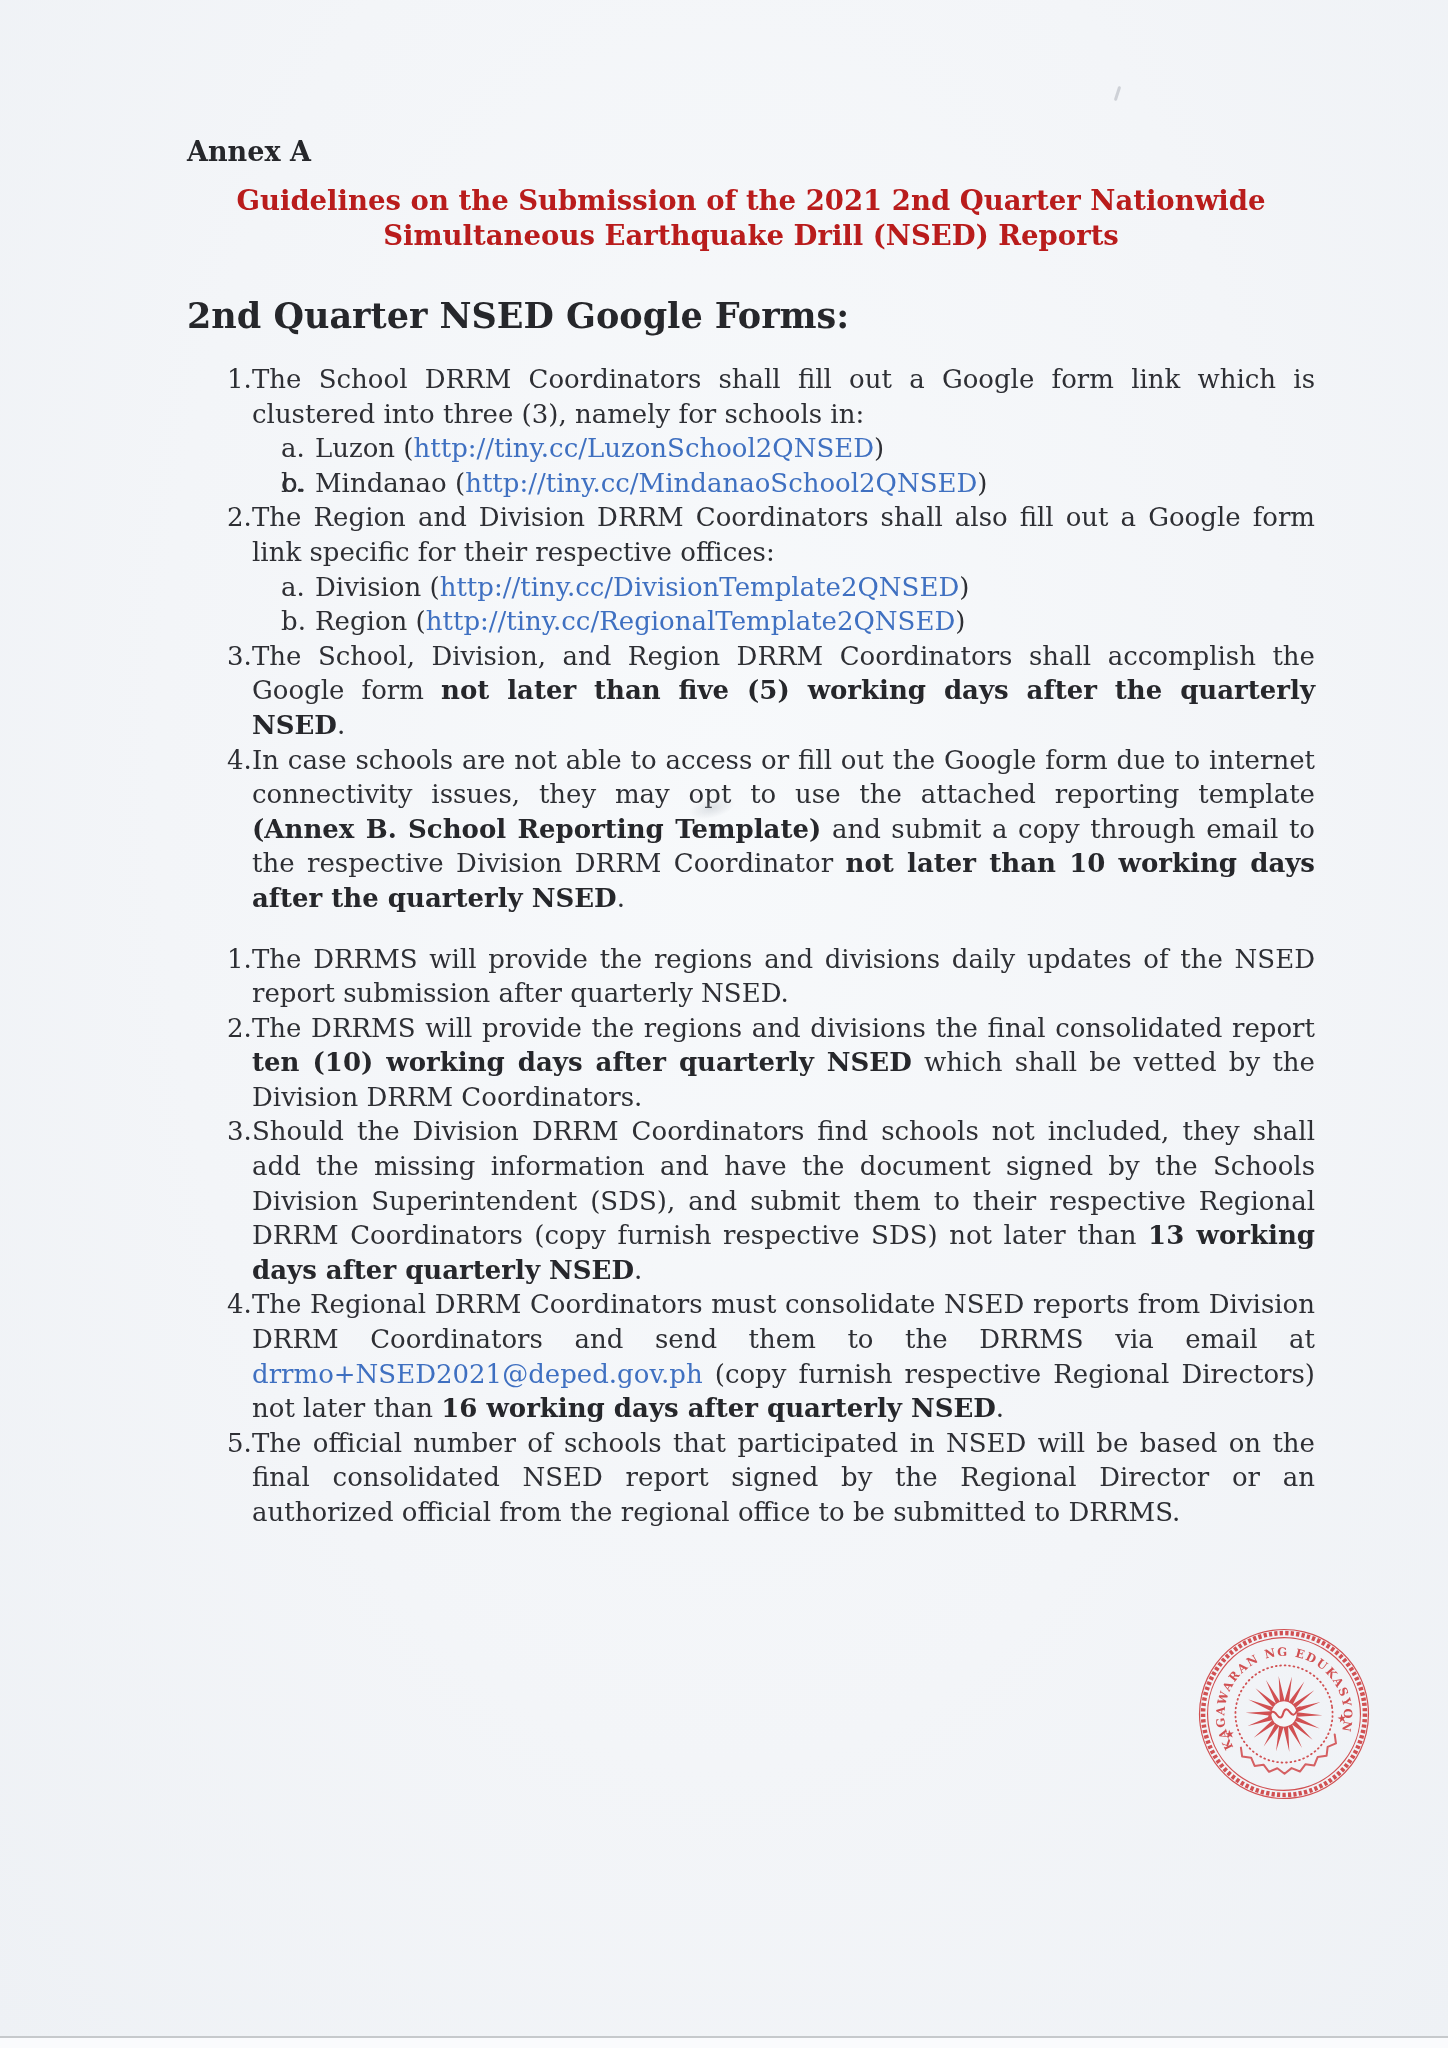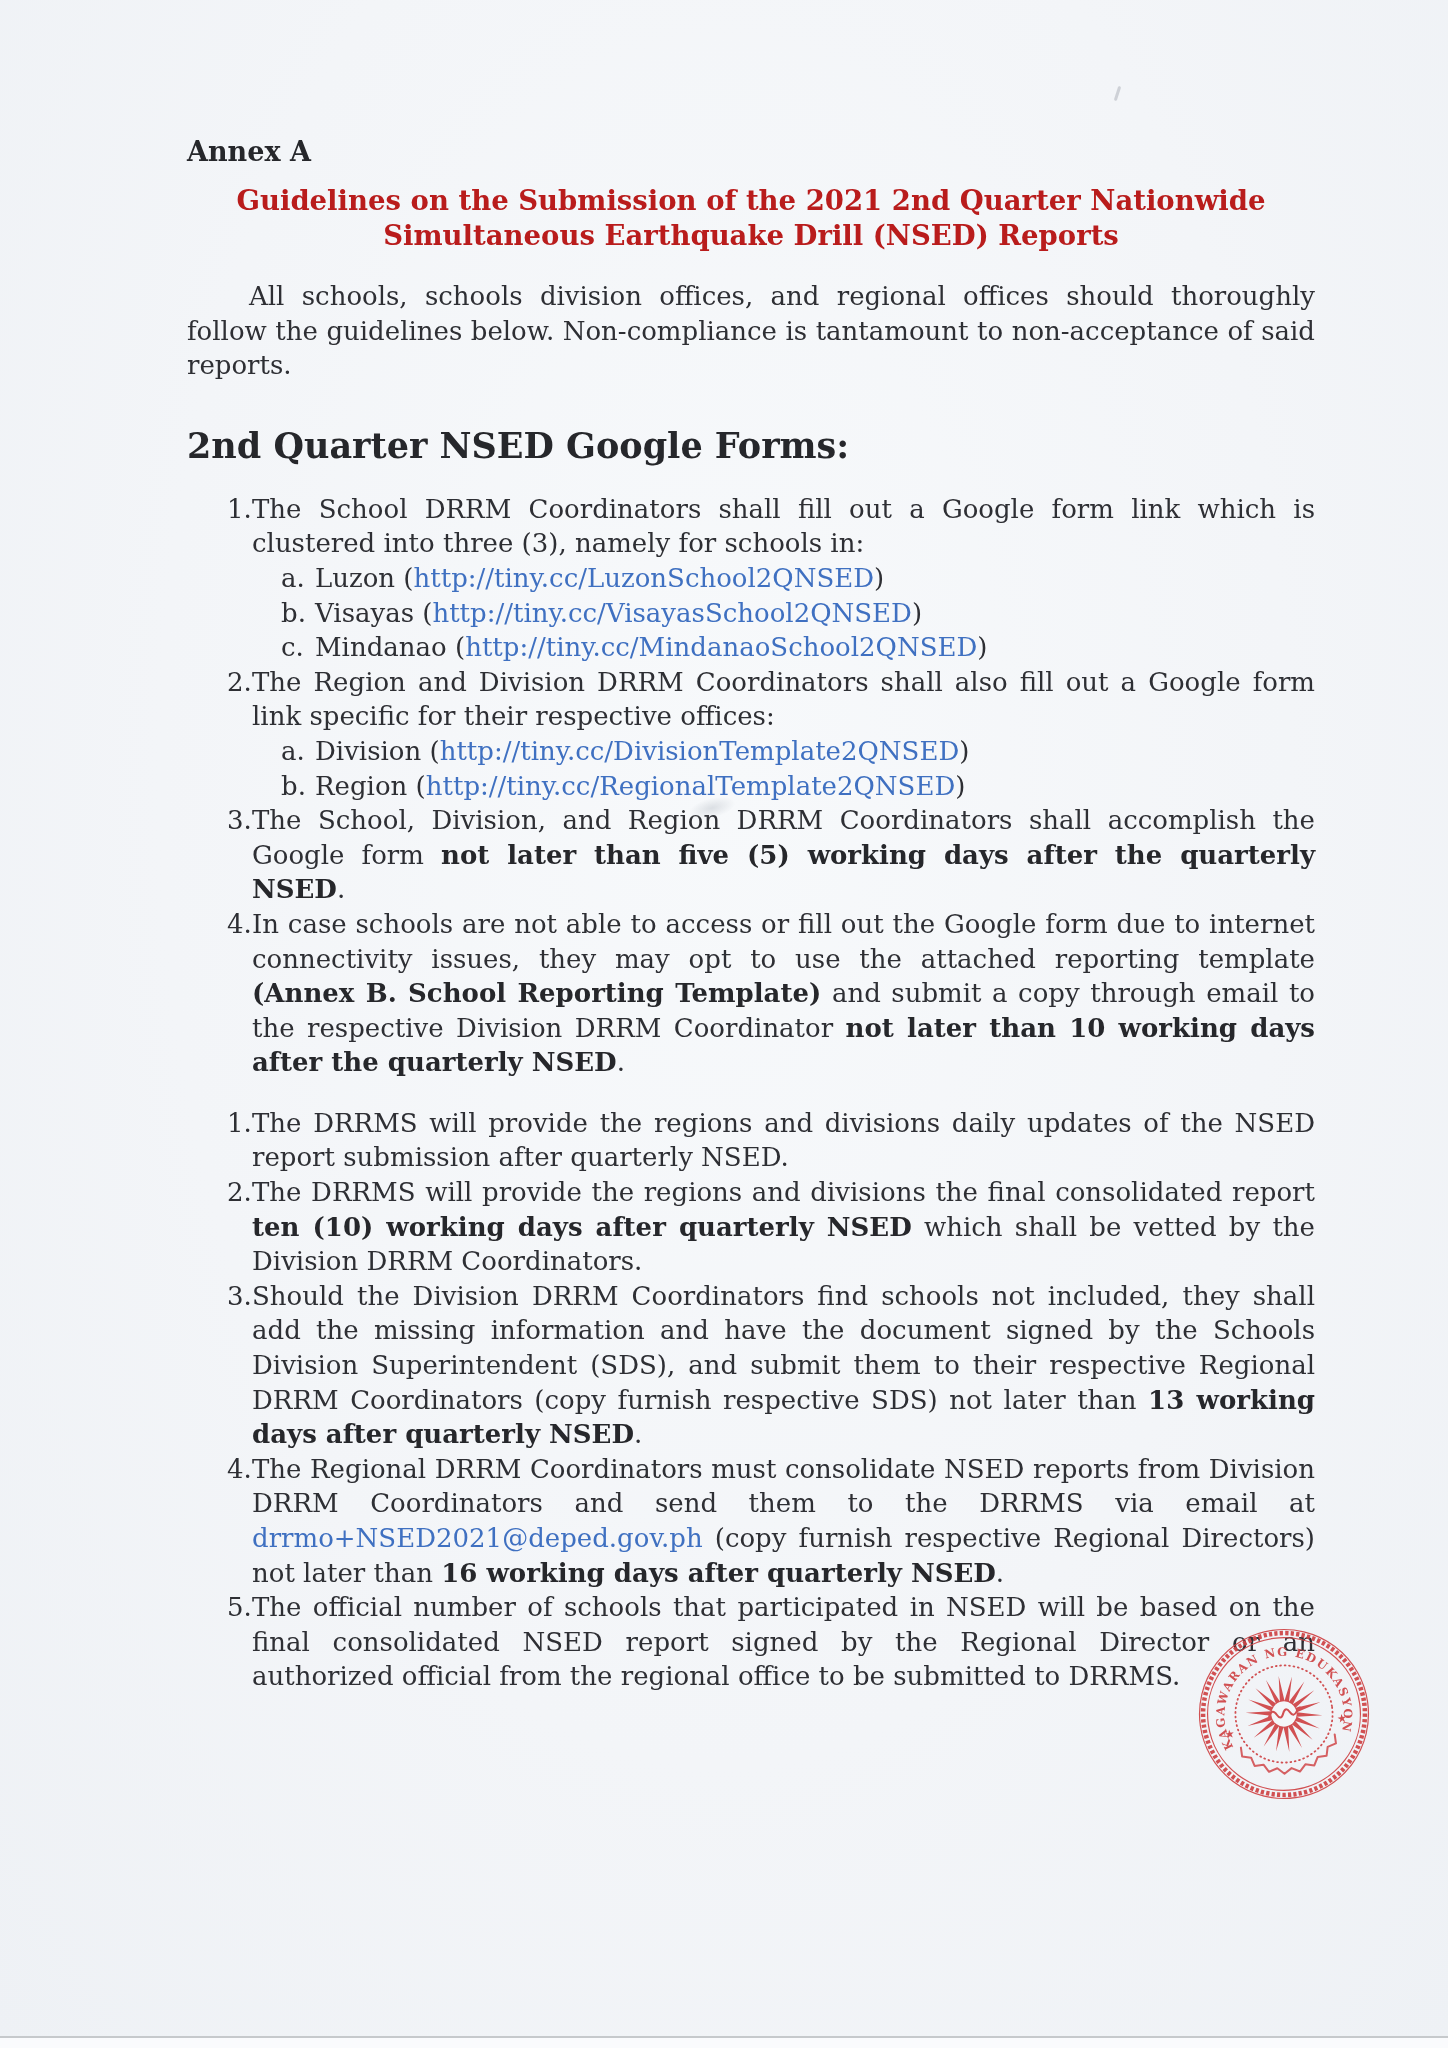--- a/index.html
+++ b/index.html
@@ -67,36 +67,34 @@
 
 <div class="page">
 
   <div class="annex">Annex A</div>
 
   <div class="doc-title">
     <div>Guidelines on the Submission of the 2021 2nd Quarter Nationwide</div>
     <div>Simultaneous Earthquake Drill (NSED) Reports</div>
   </div>
 
-  <div class="intro">All schools, schools division offices, and regional offices should thoroughly follow the guidelines below. Non-compliance is tantamount to non-acceptance of said reports.</div>
 
   <div class="sec-heading">2nd Quarter NSED Google Forms:</div>
 
   <div class="olist">
     <div class="li">
       <span class="marker">1.</span>
       <span class="li-text"><span class="rn-n">The School DRRM Coordinators shall fill out a Google form link which is clustered into three (3), namely for schools in:</span></span>
     </div>
     <div class="sub">
       <span class="marker">a.</span>
       <span class="li-text"><span class="rn-n">Luzon (</span><span class="rn-l">http://tiny.cc/LuzonSchool2QNSED</span><span class="rn-n">)</span></span>
     </div>
     <div class="sub">
       <span class="marker">b.</span>
-      <span class="li-text"><span class="rn-n">Visayas (</span><span class="rn-l">http://tiny.cc/VisayasSchool2QNSED</span><span class="rn-n">)</span></span>
     </div>
     <div class="sub">
       <span class="marker">c.</span>
       <span class="li-text"><span class="rn-n">Mindanao (</span><span class="rn-l">http://tiny.cc/MindanaoSchool2QNSED</span><span class="rn-n">)</span></span>
     </div>
 
     <div class="li">
       <span class="marker">2.</span>
       <span class="li-text"><span class="rn-n">The Region and Division DRRM Coordinators shall also fill out a Google form link specific for their respective offices:</span></span>
     </div>

